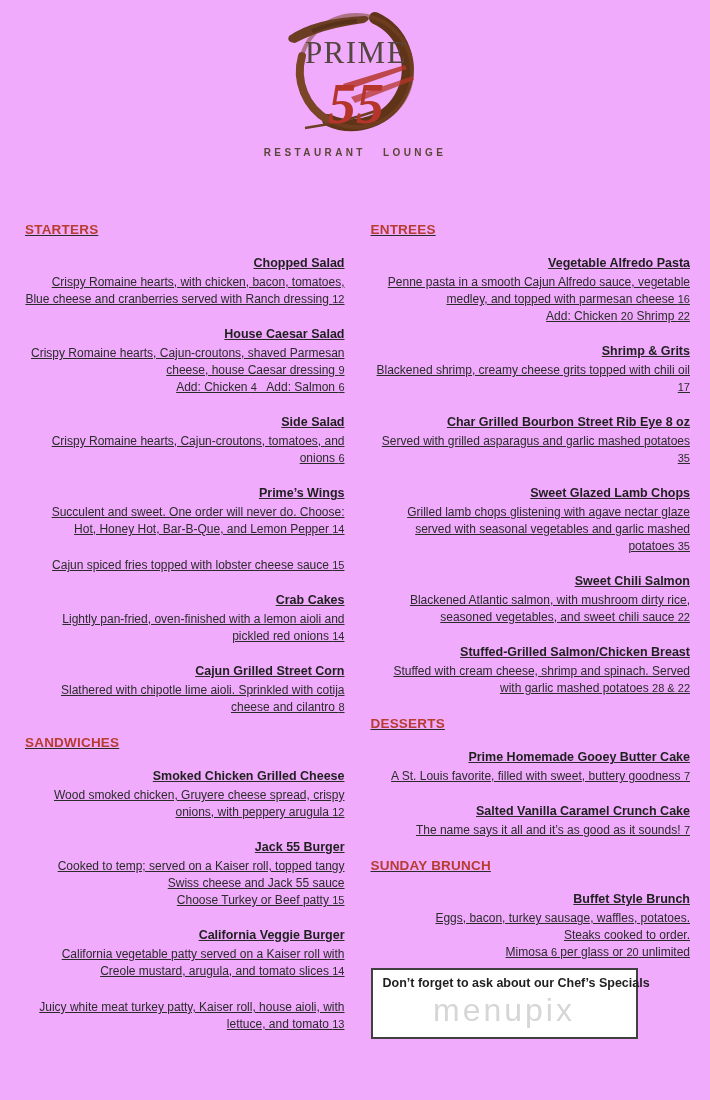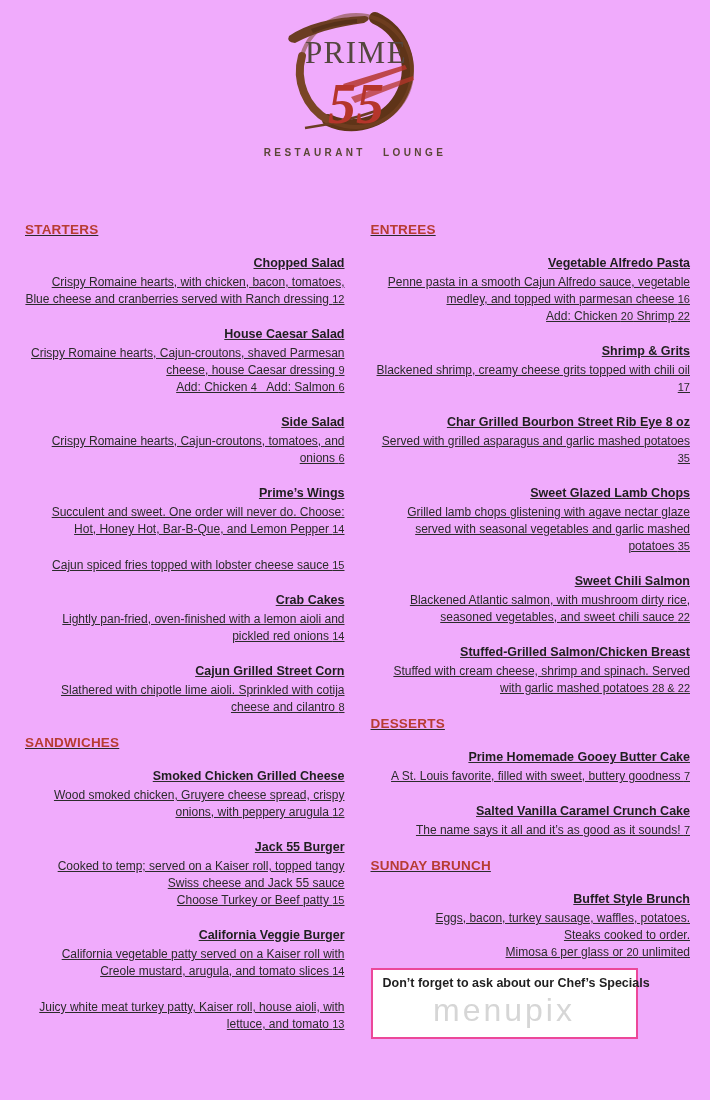--- a/index.html
+++ b/index.html
@@ -50,21 +50,21 @@
     line-height: 17px;
     white-space: pre-wrap;
     color: #2b2b2b;
   }
   .price { font-size: 11px; }
 
   
   .notice-box {
     margin-top: -12px;
     width: 243px;
-    border: 2px solid #ec4899;
+    border: 2px solid #404040;
     padding: 6px 10px 8px 10px;
     background: #ffffff;
   }
   .notice-text {
     font-size: 12.5px;
     font-weight: 700;
     color: #1f1f1f;
     text-align: center;
     white-space: nowrap;
   }

